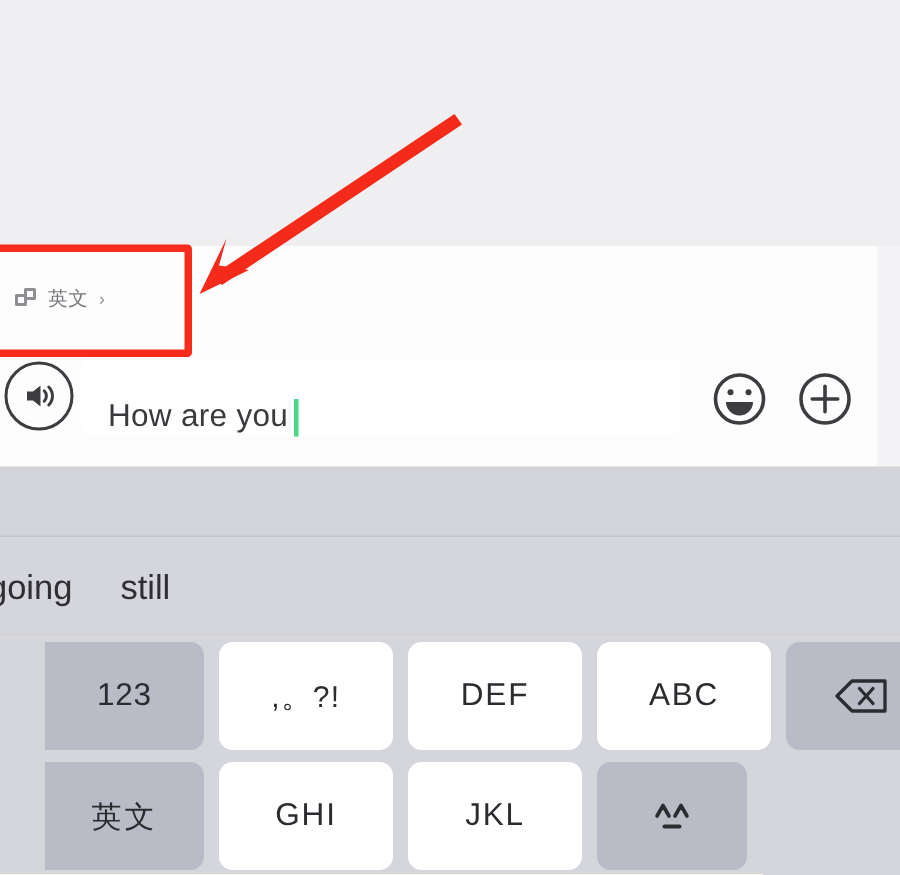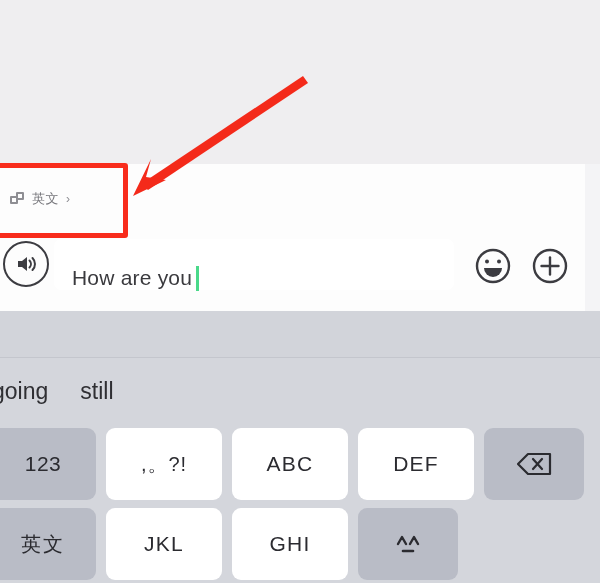--- a/index.html
+++ b/index.html
@@ -183,20 +183,21 @@
     width: 600px; height: 158px;
     background: #d4d6dc;
   }
   .kb-row {
     position: absolute;
     left: 0;
     width: 476px;
     height: 72px;
     display: flex;
     align-items: flex-start;
+    padding-left: 40px;
   }
   .kb-row.row1 { top: 3px; }
   .kb-row.row2 { top: 83px; }
 
   .key {
     height: 72px;
     border-radius: 9px;
     display: flex;
     align-items: center;
     justify-content: center;
@@ -311,42 +312,42 @@
 
   <div class="keyboard">
     <div class="kb-row row1" id="kb-row-1">
         <div class="key fn k-left">
           <span class="key-label num">123</span>
         </div>
         <div class="key letter k-mid">
           <span class="key-label punct">,。?!</span>
         </div>
         <div class="key letter k-mid">
+          <span class="key-label">DEF</span>
+        </div>
+        <div class="key letter k-mid">
           <span class="key-label">ABC</span>
-        </div>
-        <div class="key letter k-mid">
-          <span class="key-label">DEF</span>
         </div>
         <div class="key fn k-right">
           <svg width="40" height="30" viewBox="0 0 40 30">
             <path d="M14 5 L36 5 L36 25 L14 25 L4 15 Z" fill="none" stroke="#2b2b30" stroke-width="2.2" stroke-linejoin="round"></path>
             <line x1="19" y1="10" x2="28" y2="20" stroke="#2b2b30" stroke-width="2.2" stroke-linecap="round"></line>
             <line x1="28" y1="10" x2="19" y2="20" stroke="#2b2b30" stroke-width="2.2" stroke-linecap="round"></line>
           </svg>
         </div>
       </div>
     <div class="kb-row row2" id="kb-row-2">
         <div class="key fn k-left">
           <span class="key-label cn">英文</span>
         </div>
         <div class="key letter k-mid">
+          <span class="key-label">GHI</span>
+        </div>
+        <div class="key letter k-mid">
           <span class="key-label">JKL</span>
-        </div>
-        <div class="key letter k-mid">
-          <span class="key-label">GHI</span>
         </div>
         <div class="key fn k-right">
           <svg width="40" height="30" viewBox="0 0 40 30">
             <path d="M10 15 L14 8 L18 15 M22 15 L26 8 L30 15" fill="none" stroke="#2b2b30" stroke-width="2.4" stroke-linecap="round" stroke-linejoin="round"></path>
             <line x1="15" y1="22" x2="25" y2="22" stroke="#2b2b30" stroke-width="2.6" stroke-linecap="round"></line>
           </svg>
         </div>
       </div>
   </div>
 

